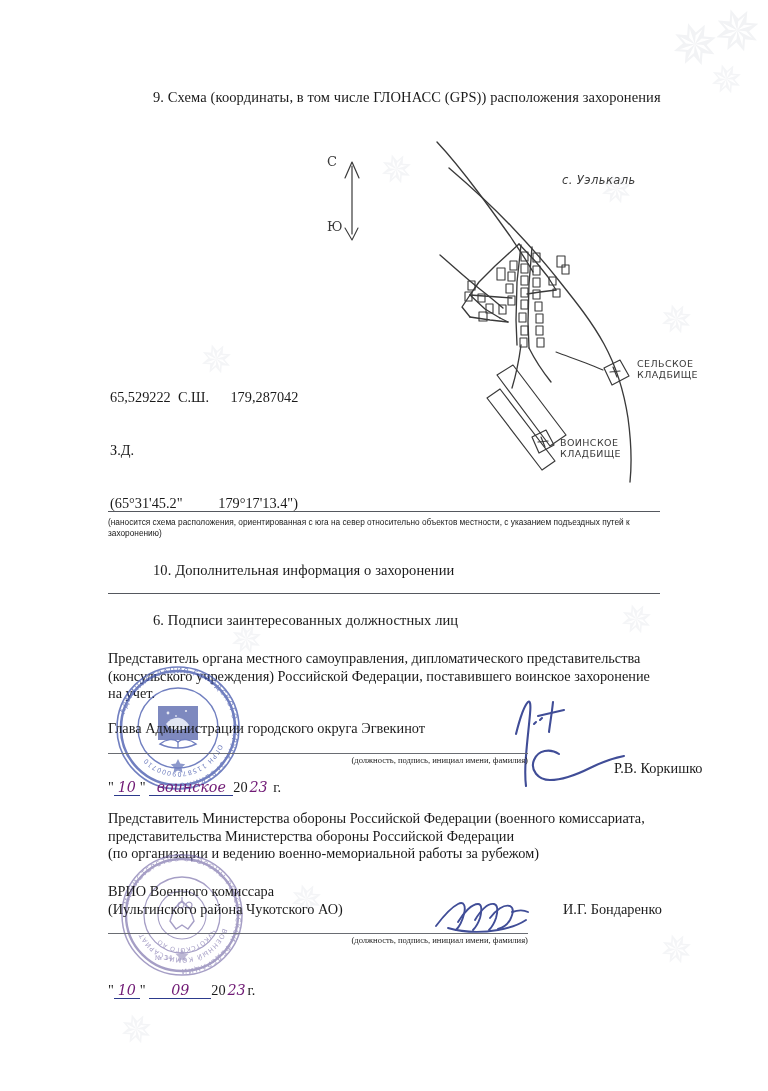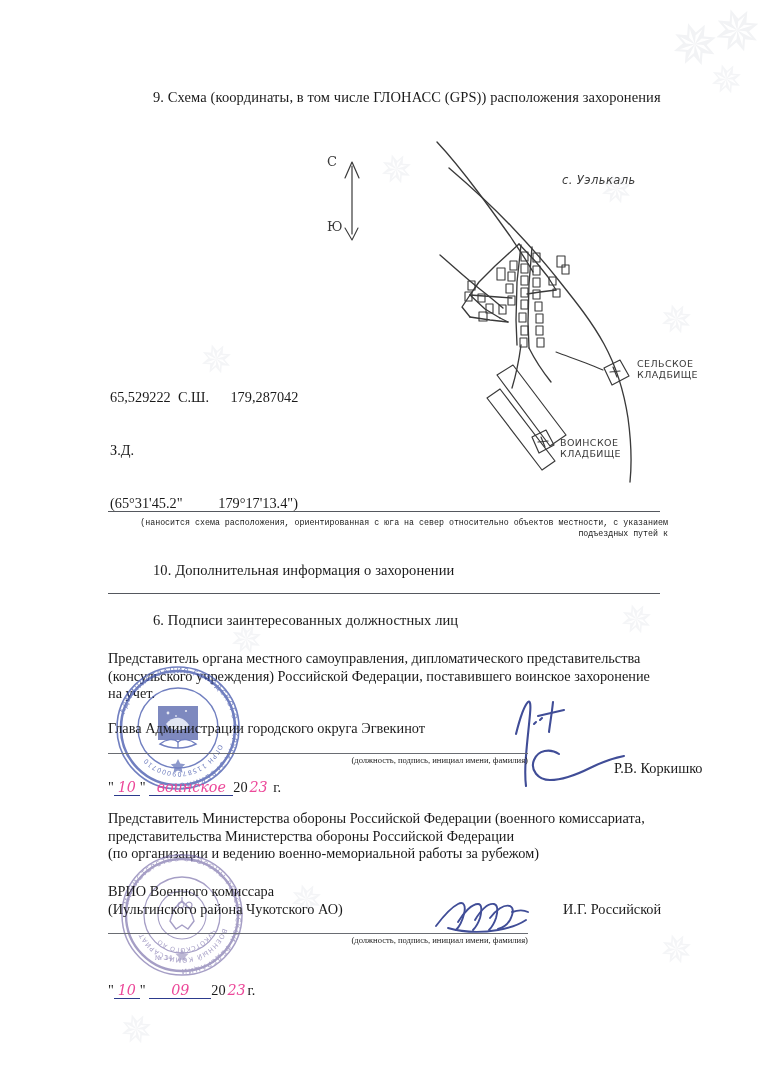--- a/index.html
+++ b/index.html
@@ -44,22 +44,22 @@
     text-align: justify;
   }
   .coords {
     font-size: 14.3px;
     line-height: 17.6px;
     white-space: pre;
   }
   .caption {
     font-size: 8.3px;
     line-height: 11px;
-    text-align: right;
-    font-family: Liberation Mono, monospace;
+    text-align: left;
+    font-family: Liberation Sans, sans-serif;
   }
   .sub-caption {
     font-size: 8.6px;
     text-align: right;
     font-family: "Liberation Serif", serif;
   }
   .rule {
     position: absolute;
     height: 0;
     border-top: 1px solid #55585e;
@@ -71,21 +71,21 @@
   }
   .name-right {
     position: absolute;
     font-size: 14.3px;
   }
   .date-line { position: absolute; font-size: 14.3px; color: #1a1a1a; }
   .date-line .fill {
     display: inline-block;
     text-align: center;
     border-bottom: 1px solid #2c3a8c;
-    color: #ec4899;
+    color: #701a75;
     font-family: "DejaVu Serif", serif;
     font-style: italic;
   }
 
   
   .scheme { position: absolute; left: 0; top: 0; }
   .map-label {
     position: absolute;
     font-family: "DejaVu Sans", sans-serif;
     font-size: 9.5px;
@@ -222,20 +222,21 @@
   <div class="blk coords" style="left:110px; top:354px;">
     <div>65,529222  С.Ш.      179,287042</div>
     <div>З.Д.</div>
     <div>(65°31'45.2"          179°17'13.4")</div>
   </div>
 
   <div class="rule" style="left:108px; top:511px; width:552px;"></div>
 
   <div class="blk caption" style="left:108px; top:517px; width:560px;">
     <div>(наносится схема расположения, ориентированная с юга на север относительно объектов местности, с указанием подъездных путей к</div>
+    <div>захоронению)</div>
   </div>
 
   <div class="blk sec-title" style="left:108px; top:562px; width:600px;">
     <span>10.</span>
     <span>Дополнительная информация о захоронении</span>
   </div>
   <div class="rule" style="left:108px; top:593px; width:552px;"></div>
 
   <div class="blk sec-title" style="left:108px; top:612px; width:600px;">
     <span>6.</span>
@@ -329,21 +330,21 @@
       <path d="M70 52 L70 58" stroke="#6b5fa0" stroke-width="1.2"></path>
       <path d="M70 104 l2,4.2 l4.6,0.6 l-3.3,3.2 l0.8,4.6 l-4.1,-2.2 l-4.1,2.2 l0.8,-4.6 l-3.3,-3.2 l4.6,-0.6 z" fill="#6b5fa0" opacity="0.75"></path>
       <text x="43" y="115" font-family="'DejaVu Sans',sans-serif" font-size="6.6" fill="#6b5fa0">№ 14</text>
     </g>
   </svg>
 
   <div class="blk" style="left:108px; top:883px; font-size:14.3px; line-height:17.6px;">
     <div>ВРИО Военного комиссара</div>
     <div>(Иультинского района Чукотского АО)</div>
   </div>
-  <div class="name-right" style="left:563px; top:901px;">И.Г. Российской</div>
+  <div class="name-right" style="left:563px; top:901px;">И.Г. Бондаренко</div>
 
   <svg class="stamp" style="left:428px; top:892px;" width="110" height="48" viewBox="0 0 110 48">
     <g fill="none" stroke="#2c3a8c" stroke-width="1.9" stroke-linecap="round" opacity="0.9">
       <path d="M8 34 C14 26, 22 16, 30 12 C36 9, 38 14, 36 22 C34 30, 30 36, 28 38"></path>
       <path d="M30 30 C36 20, 44 12, 50 12 C54 12, 54 18, 52 26 C50 32, 47 36, 45 38"></path>
       <path d="M47 28 C53 18, 60 11, 66 12 C70 13, 70 19, 68 26 C66 32, 63 36, 61 38"></path>
       <path d="M62 26 C68 18, 76 12, 82 14 C86 16, 85 22, 82 28 C79 33, 74 36, 70 37"></path>
       <path d="M20 36 C34 40, 52 41, 70 38 C82 36, 92 32, 98 28"></path>
       <path d="M84 20 C90 18, 96 18, 100 20"></path>
     </g>

